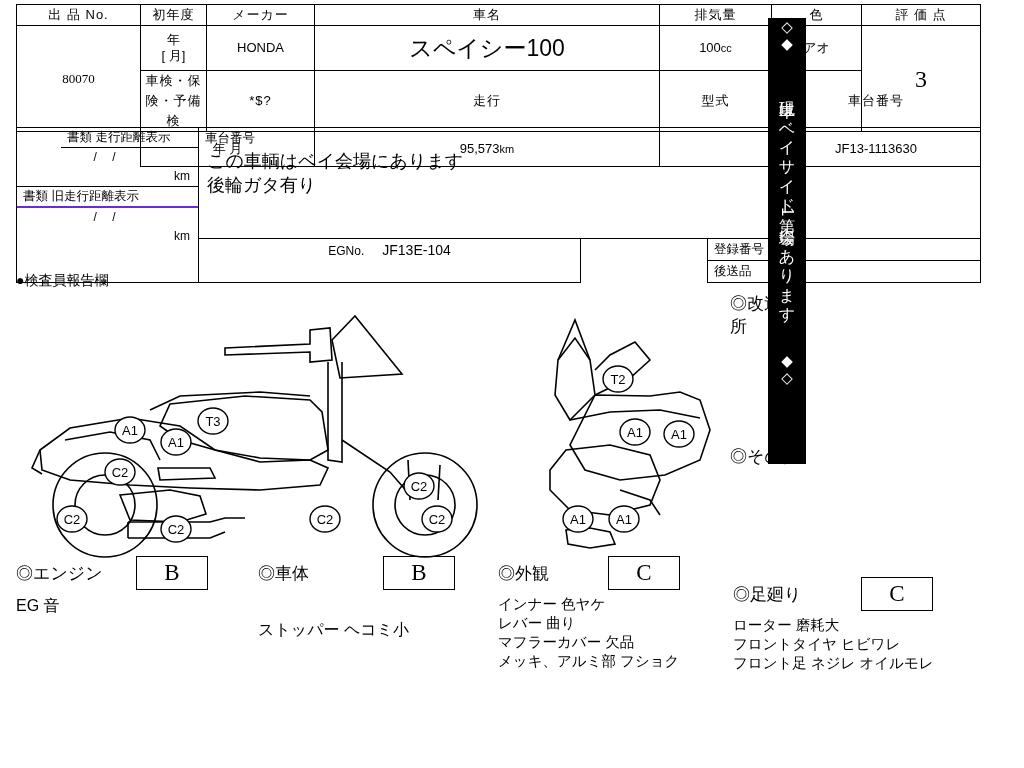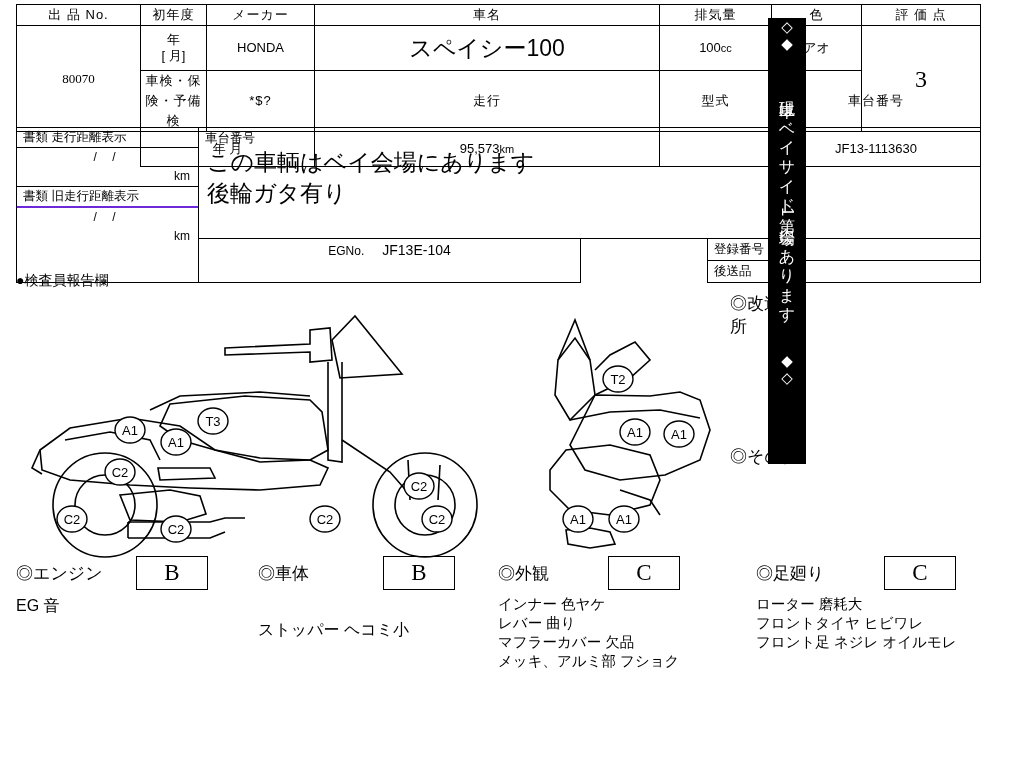--- a/index.html
+++ b/index.html
@@ -96,24 +96,24 @@
     text-align: right;
     padding-right: 8px;
     height: 19px;
     line-height: 19px;
   }
   .caution-title {
     font-size: 12.5px;
     padding: 2px 0 0 6px;
   }
   .caution-body {
-    font-size: 23px;
+    font-size: 18px;
     padding: 2px 0 0 8px;
     line-height: 1.35;
-    font-family: Liberation Mono, monospace;
+    font-family: Liberation Serif, serif;
   }
   .egno {
     font-size: 12.5px;
     text-align: center;
     padding-left: 6px;
     height: 22px;
     line-height: 22px;
     margin-top: 44px;
   }
   .egno .val { font-size: 14px; padding-left: 18px; }
@@ -269,21 +269,21 @@
       <colgroup>
         <col style="width:182px">
         <col style="width:382px">
         <col style="width:127px">
         <col style="width:90px">
         <col style="width:183px">
       </colgroup>
       <tbody>
           <tr>
         <td rowspan="2" style="padding:0;vertical-align:top;">
-          <div class="doc-lbl" style="border-bottom:1px solid #000;">書類  走行距離表示</div>
+          <div class="doc-lbl" style="border-bottom:1px solid #000;margin-left:44px;">書類  走行距離表示</div>
           <div class="slash">/      /</div>
           <div class="kmline" style="border-bottom:1px solid #000;">km</div>
           <div class="doc-lbl" style="border-bottom:2px solid #6d28d9;">書類  旧走行距離表示</div>
           <div class="slash">/      /</div>
           <div class="kmline">km</div>
         </td>
         <td colspan="4" rowspan="1" style="height:110px;vertical-align:top;">
           <div class="caution-title">車台番号</div>
           <div class="caution-body">
             <div>この車輌はベイ会場にあります</div>
@@ -441,21 +441,21 @@
 
     <div class="rblock" style="left:482px;">
       <div class="rlabel">◎外観</div>
       <div class="rbox" style="left:110px;">C</div>
       <div class="rnotes" style="left:0px;">インナー 色ヤケ
 レバー 曲り
 マフラーカバー 欠品
 メッキ、アルミ部 フショク</div>
     </div>
 
-    <div class="rblock" style="left:740px;">
+    <div class="rblock" style="left:717px;margin-top:21px;">
       <div class="rlabel">◎足廻り</div>
       <div class="rbox" style="left:128px;">C</div>
       <div class="rnotes" style="left:0px;">ローター 磨耗大
 フロントタイヤ ヒビワレ
 フロント足 ネジレ オイルモレ</div>
     </div>
 
   </div>
 
 </div>

